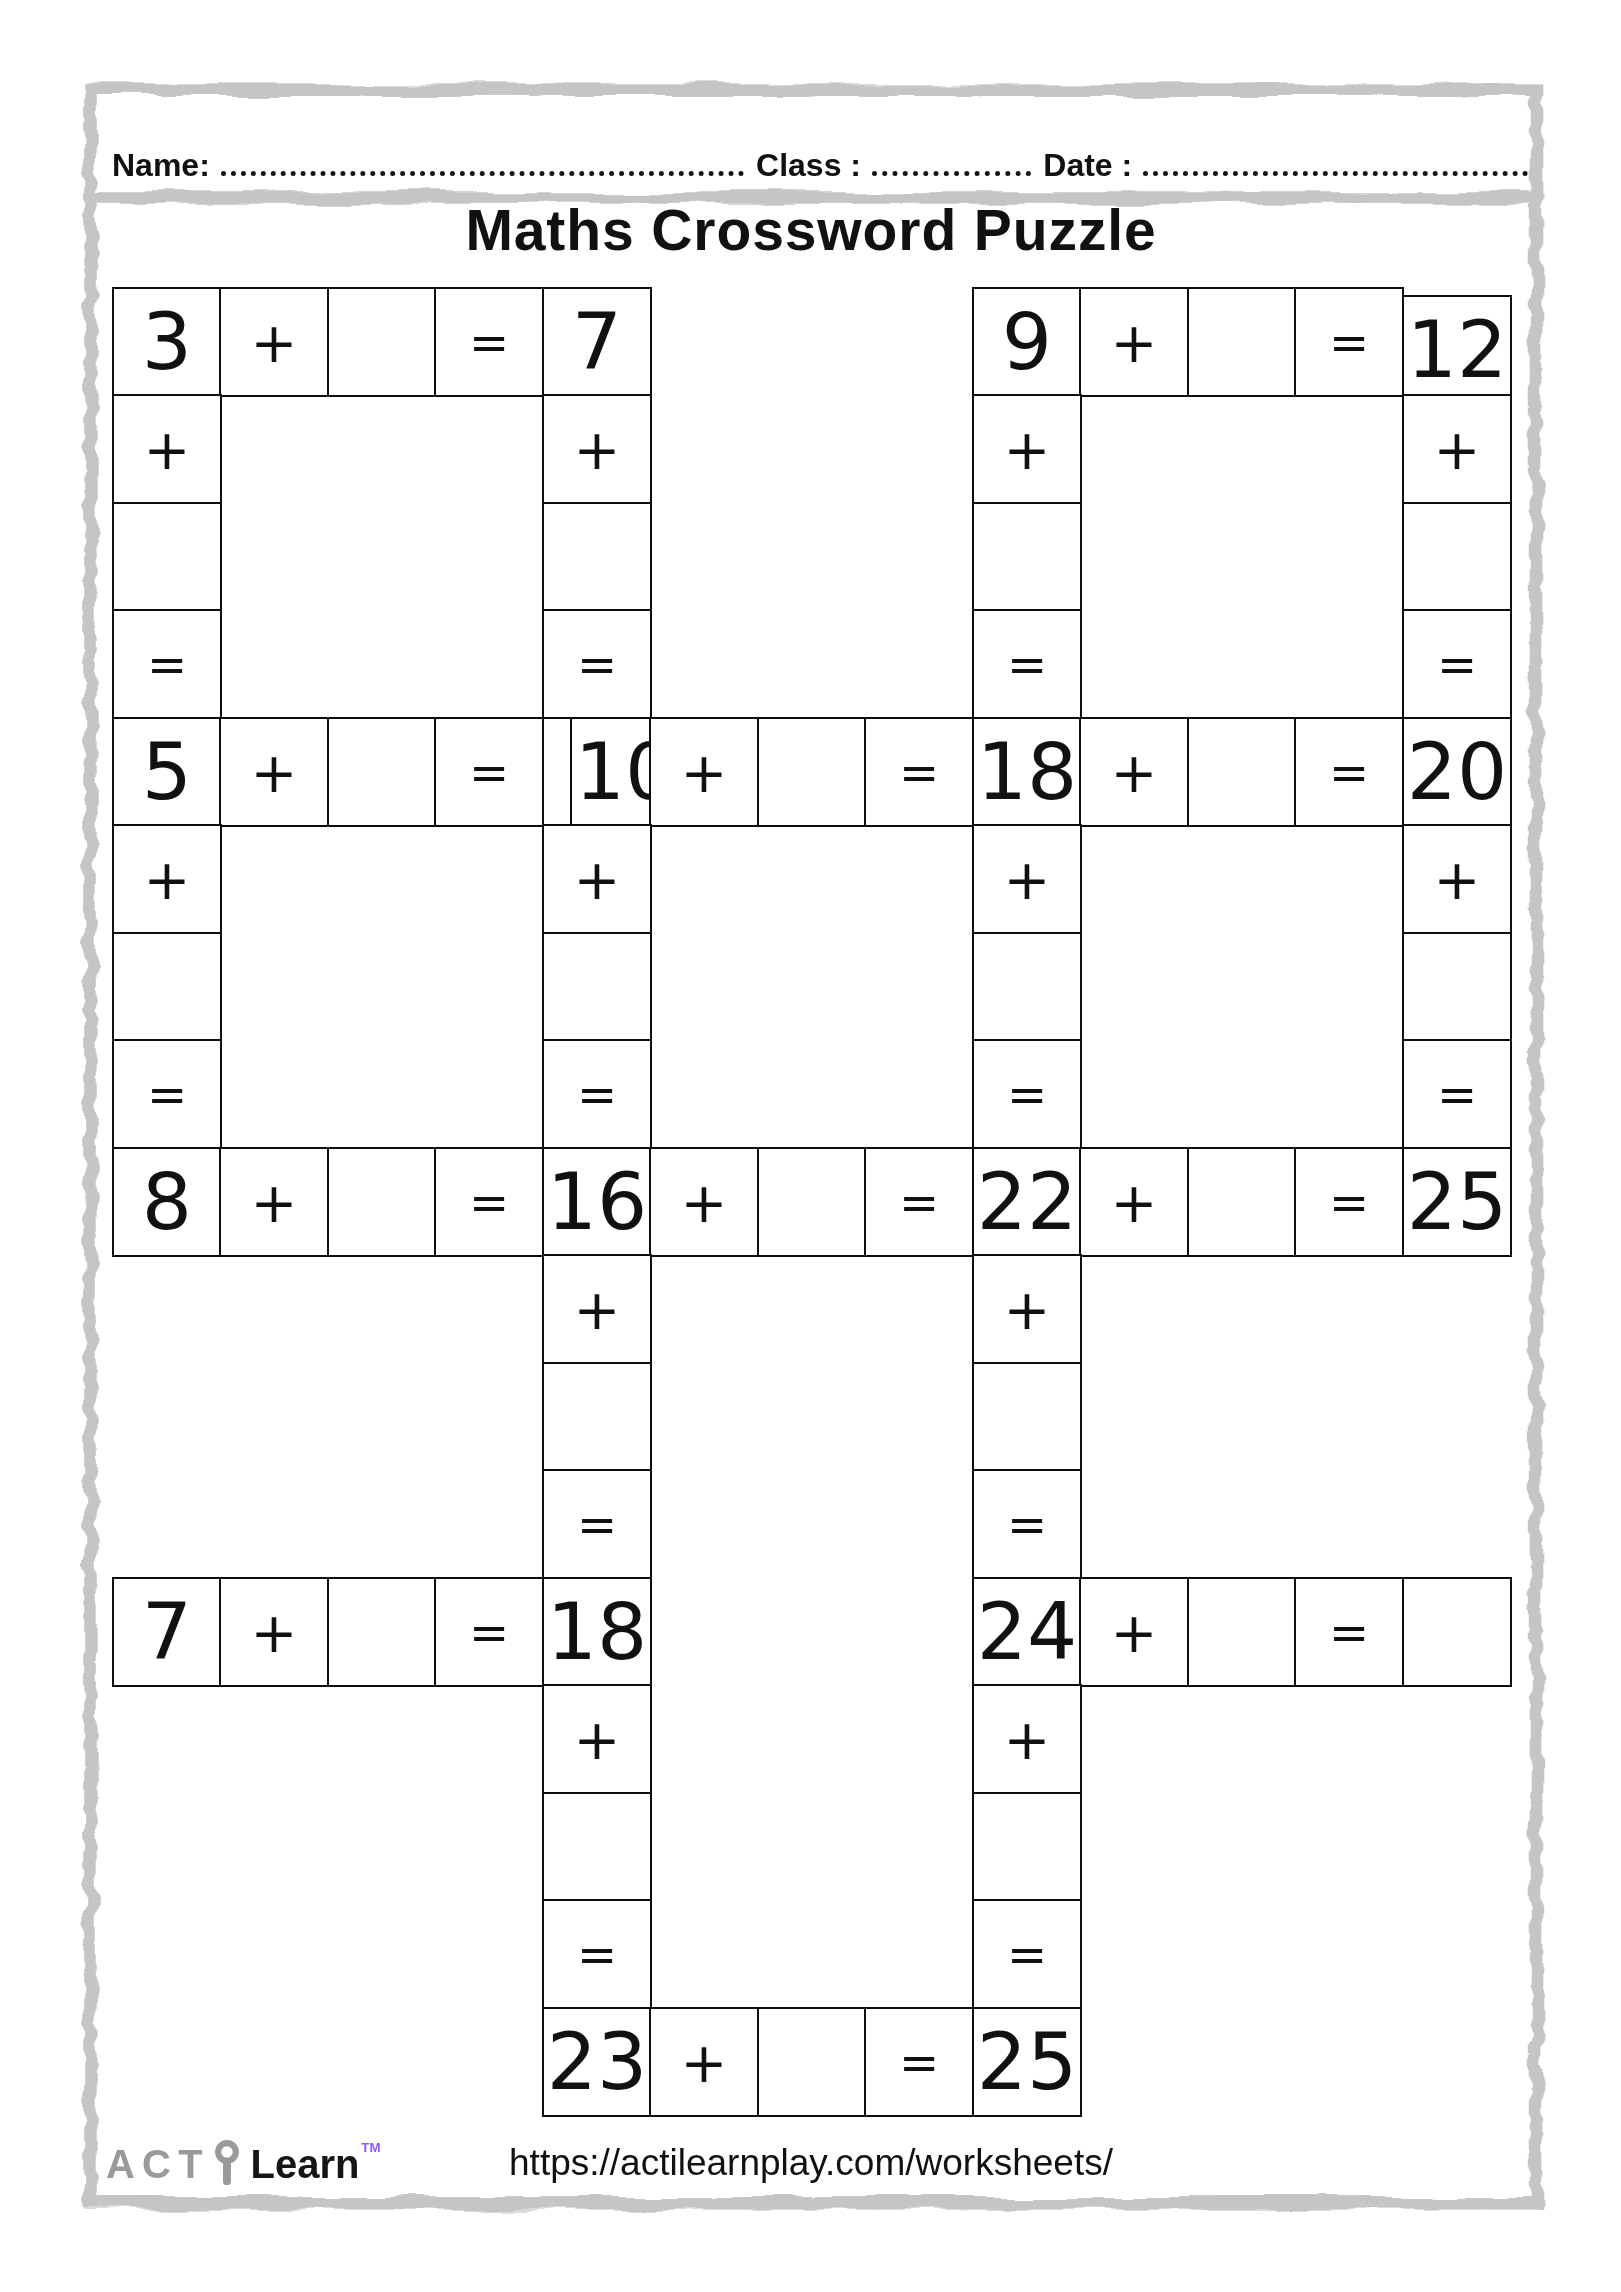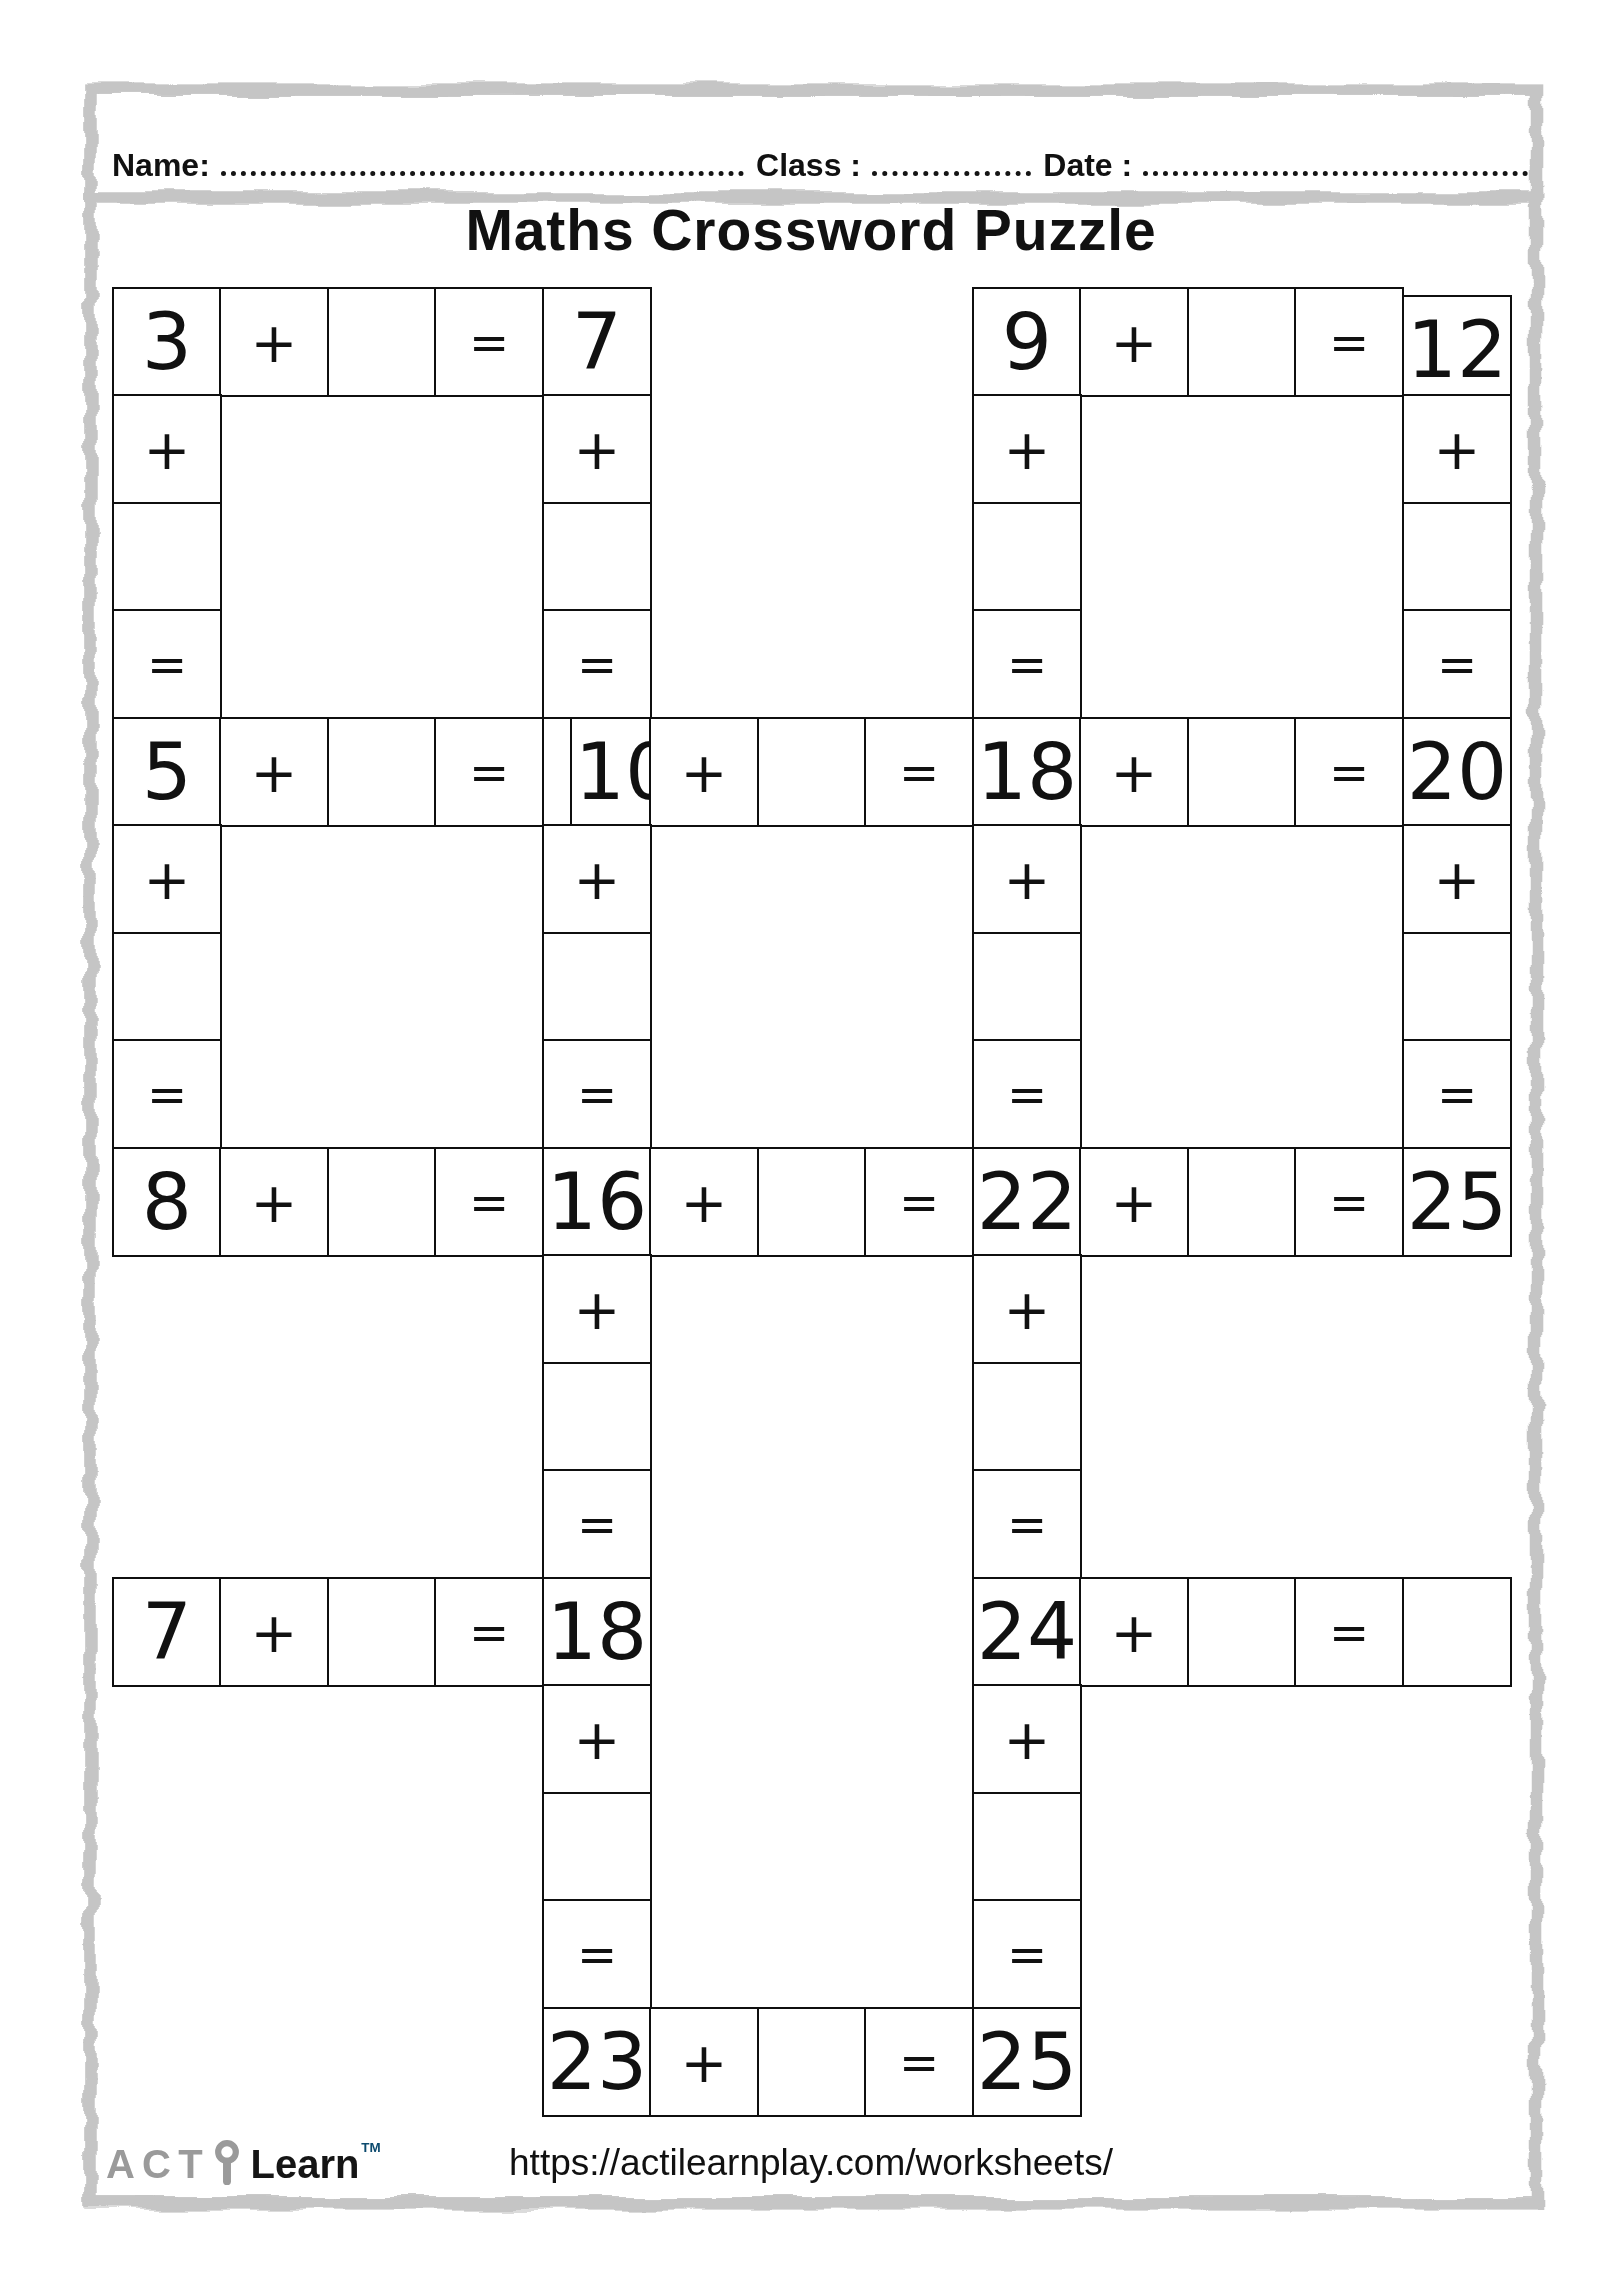--- a/index.html
+++ b/index.html
@@ -53,21 +53,21 @@
   .footer-logo{
     position:absolute;left:106px;top:2140px;height:47px;z-index:2;
     display:flex;align-items:center;
   }
   .logo-act{
     font-size:40px;font-weight:800;color:#9a9a9a;letter-spacing:7.2px;
     line-height:1;
   }
   .logo-glass{margin:0 9px 0 1.8px;}
   .logo-learn{font-size:40px;font-weight:800;color:#151515;line-height:1;}
-  .logo-tm{font-size:13.4px;font-weight:700;color:#0c4a6e;vertical-align:top;position:relative;top:-16px;left:1.8px;}
+  .logo-tm{font-size:13.4px;font-weight:700;color:#8b5cf6;vertical-align:top;position:relative;top:-16px;left:1.8px;}
   .footer-url{
     position:absolute;left:0;right:0;top:2142px;z-index:2;
     text-align:center;font-size:37px;font-weight:400;color:#111;
     font-family:"Liberation Sans",sans-serif;
   }
 </style>
 </head>
 <body>
 
 <svg class="frame-svg" width="1622" height="2293" viewBox="0 0 1811 2560">

